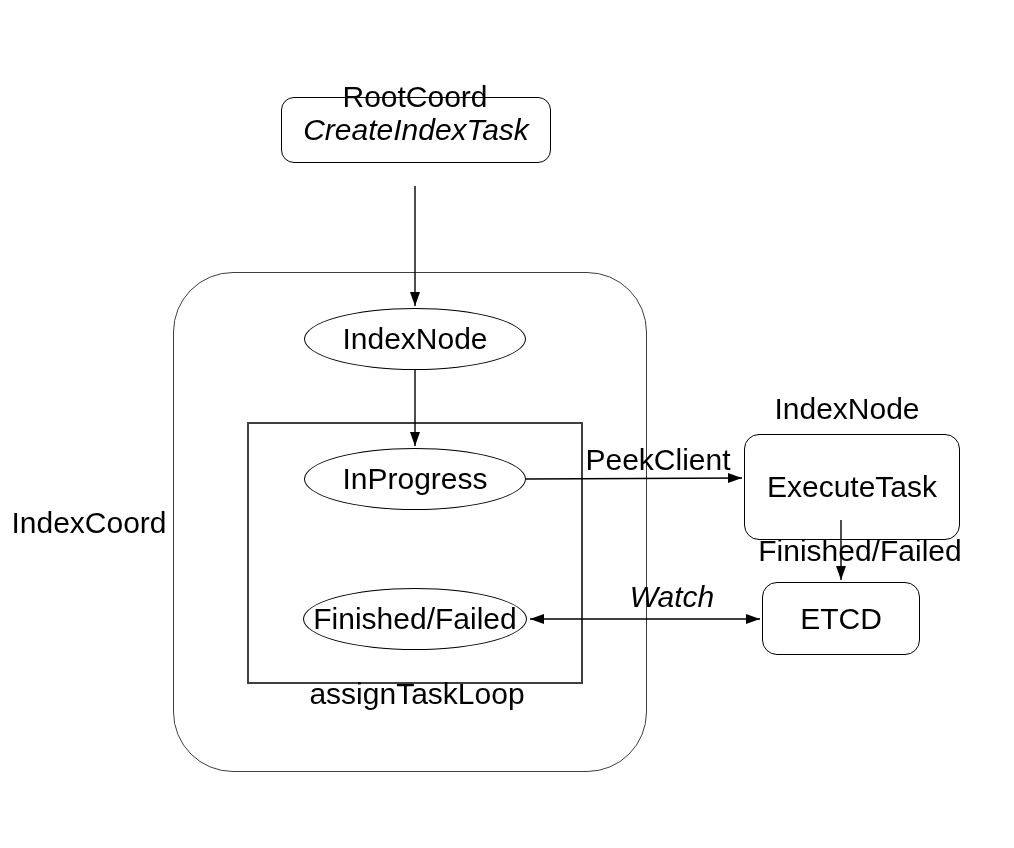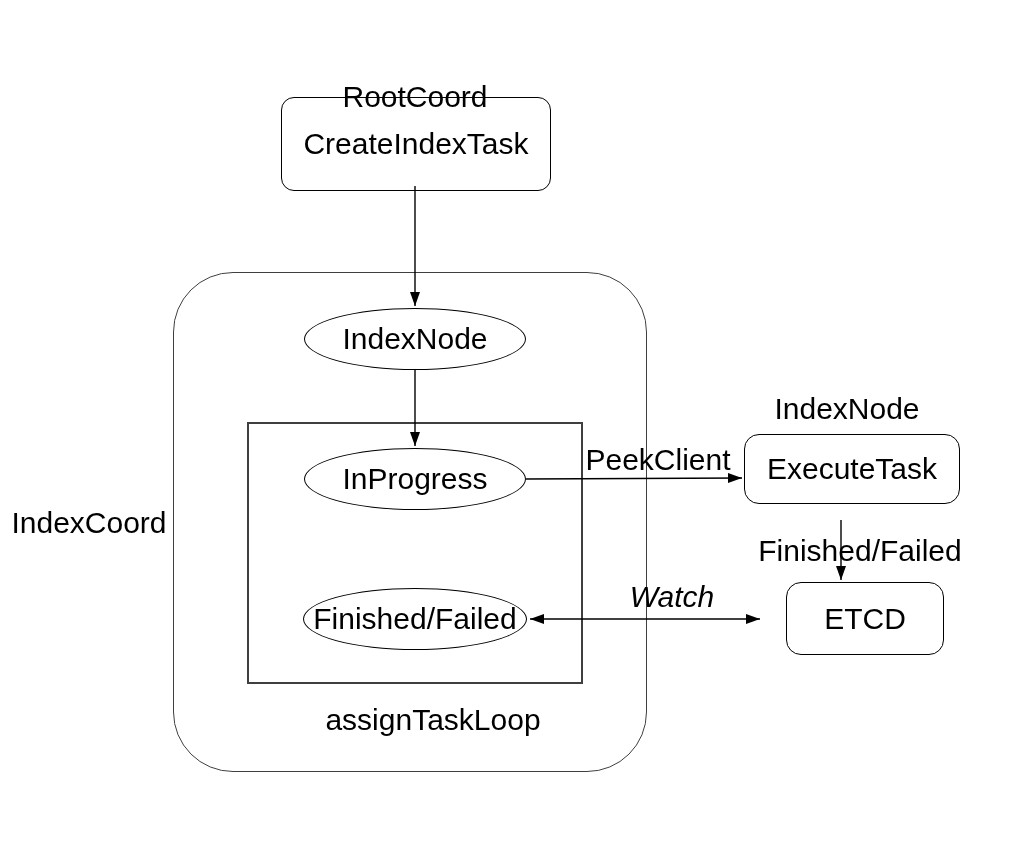--- a/index.html
+++ b/index.html
@@ -44,31 +44,31 @@
     border-width: 2px;
   }
   .lbl {
     position: absolute;
     transform: translate(-50%, -50%);
     white-space: nowrap;
     background: transparent;
     line-height: 1.15;
   }
   
-  #create-index-task { left: 281px; top: 97px;  width: 270px; height: 94px; }
-  #execute-task      { left: 744px; top: 434px; width: 216px; height: 70px; border-radius: 15px; }
-  #etcd              { left: 762px; top: 582px; width: 158px; height: 73px; border-radius: 15px; margin-left: 24px; }
+  #create-index-task { left: 281px; top: 97px;  width: 270px; height: 66px; font-style: italic; }
+  #execute-task      { left: 744px; top: 434px; width: 216px; height: 106px; border-radius: 15px; }
+  #etcd              { left: 762px; top: 582px; width: 158px; height: 73px; border-radius: 15px; }
   #unissued          { left: 304px; top: 308px; width: 222px; height: 62px; }
   #in-progress       { left: 304px; top: 448px; width: 222px; height: 62px; }
   #finished-failed   { left: 303px; top: 588px; width: 224px; height: 62px; }
   
   #lbl-root-coord       { left: 415px; top: 66px; margin-top: 31px; }
   #lbl-index-coord      { left: 89px;  top: 523px; }
   #lbl-index-node       { left: 847px; top: 409px; }
-  #lbl-assign-task-loop { left: 417px; top: 720px; margin-left: 16px; }
+  #lbl-assign-task-loop { left: 417px; top: 694px; }
   #lbl-peek-client      { left: 658px; top: 460px; }
   #lbl-finished-failed  { left: 860px; top: 551px; }
   #lbl-watch            { left: 672px; top: 597px; font-style: italic; }
   svg.edges {
     position: absolute;
     left: 0; top: 0;
     width: 1014px; height: 848px;
     pointer-events: none;
   }
 </style>

